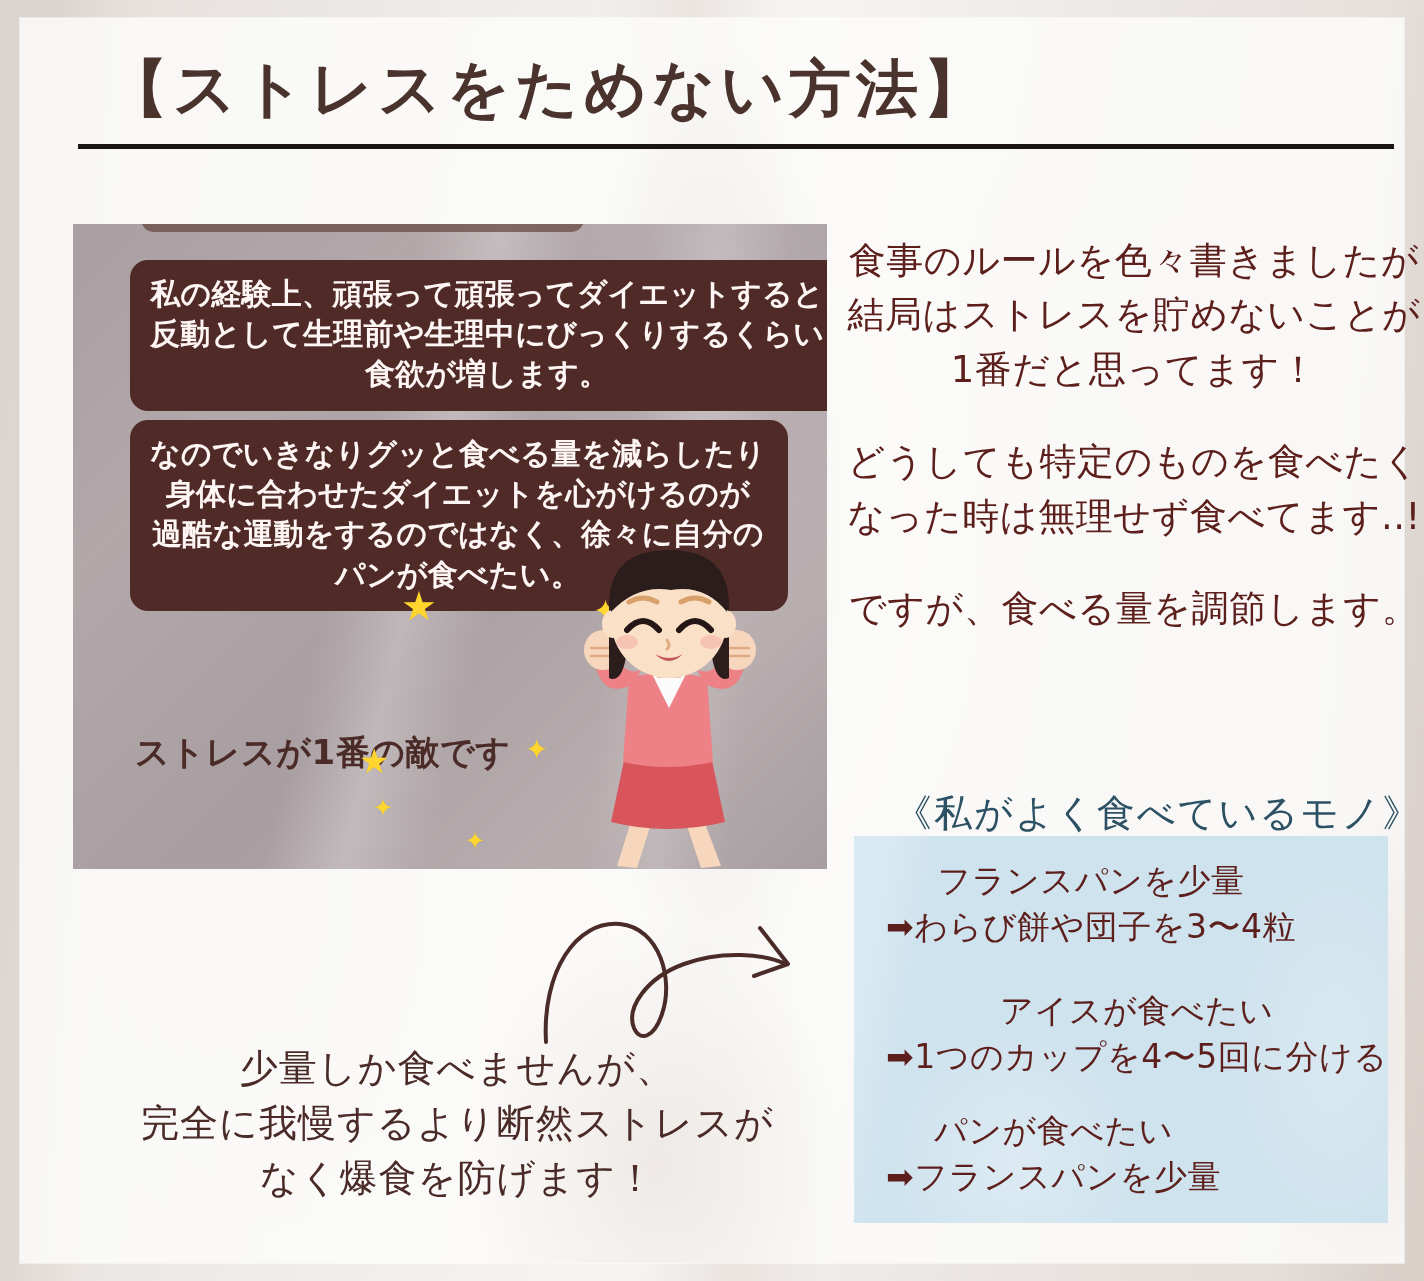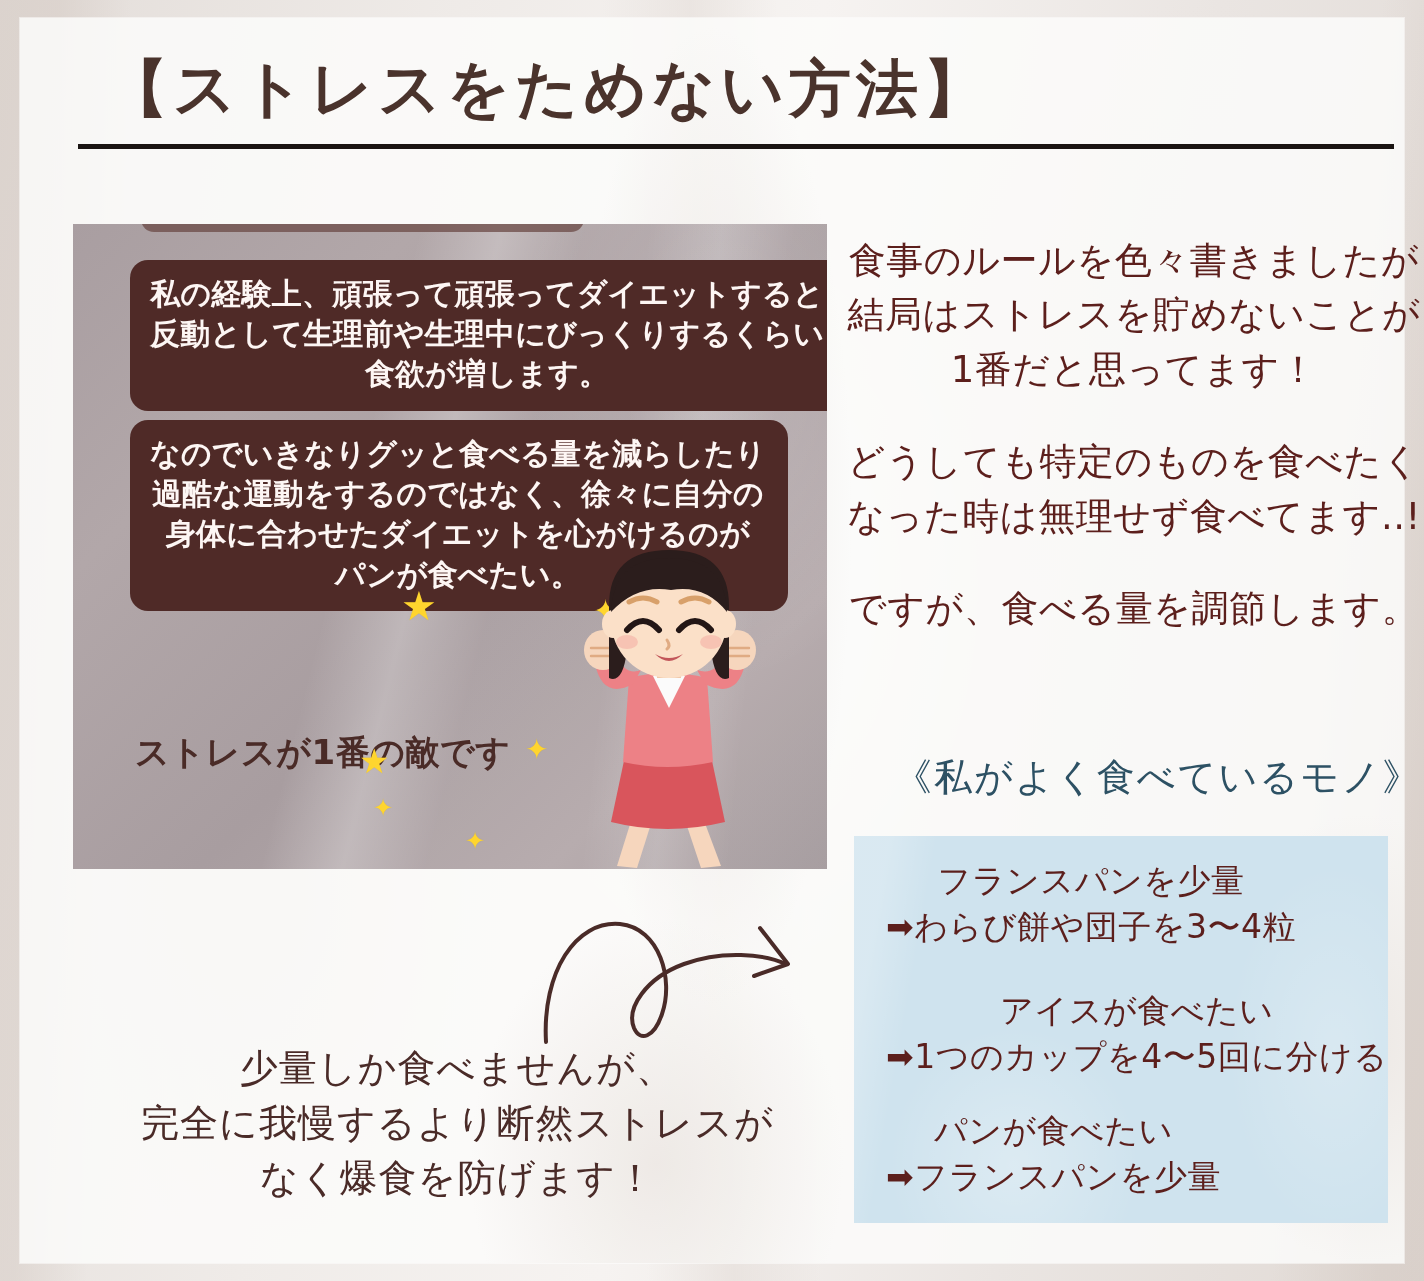--- a/index.html
+++ b/index.html
@@ -190,21 +190,21 @@
     line-height: 1.47;
     color: #5c1f1c;
     letter-spacing: 0.5px;
     margin: 0 0 38px 0;
   }
   .rpara .ln { display: block; white-space: nowrap; }
 
   .rheading {
     position: absolute;
     left: 874px;
-    top: 734px;
+    top: 770px;
     font-size: 38px;
     color: #2d5164;
     letter-spacing: 2px;
     white-space: nowrap;
   }
 
   .bluebox {
     position: absolute;
     left: 834px;
     top: 818px;
@@ -250,22 +250,22 @@
       <div class="shot-top-strip"></div>
 
       <div class="bubble bubble-1">
         <span class="ln">私の経験上、頑張って頑張ってダイエットすると</span>
         <span class="ln">反動として生理前や生理中にびっくりするくらい</span>
         <span class="ln">食欲が増します。</span>
       </div>
 
       <div class="bubble bubble-2">
         <span class="ln">なのでいきなりグッと食べる量を減らしたり</span>
+        <span class="ln">身体に合わせたダイエットを心がけるのが</span>
         <span class="ln">過酷な運動をするのではなく、徐々に自分の</span>
-        <span class="ln">身体に合わせたダイエットを心がけるのが</span>
         <span class="ln">パンが食べたい。</span>
       </div>
 
       <div class="shot-caption">ストレスが1番の敵です</div>
 
       <span class="star" style="left:328px; top:362px; font-size:40px;">★</span>
       <span class="star" style="left:520px; top:372px; font-size:30px;">✦</span>
       <span class="star" style="left:452px; top:512px; font-size:28px;">✦</span>
       <span class="star" style="left:286px; top:520px; font-size:34px;">★</span>
       <span class="star" style="left:300px; top:572px; font-size:24px;">✦</span>

